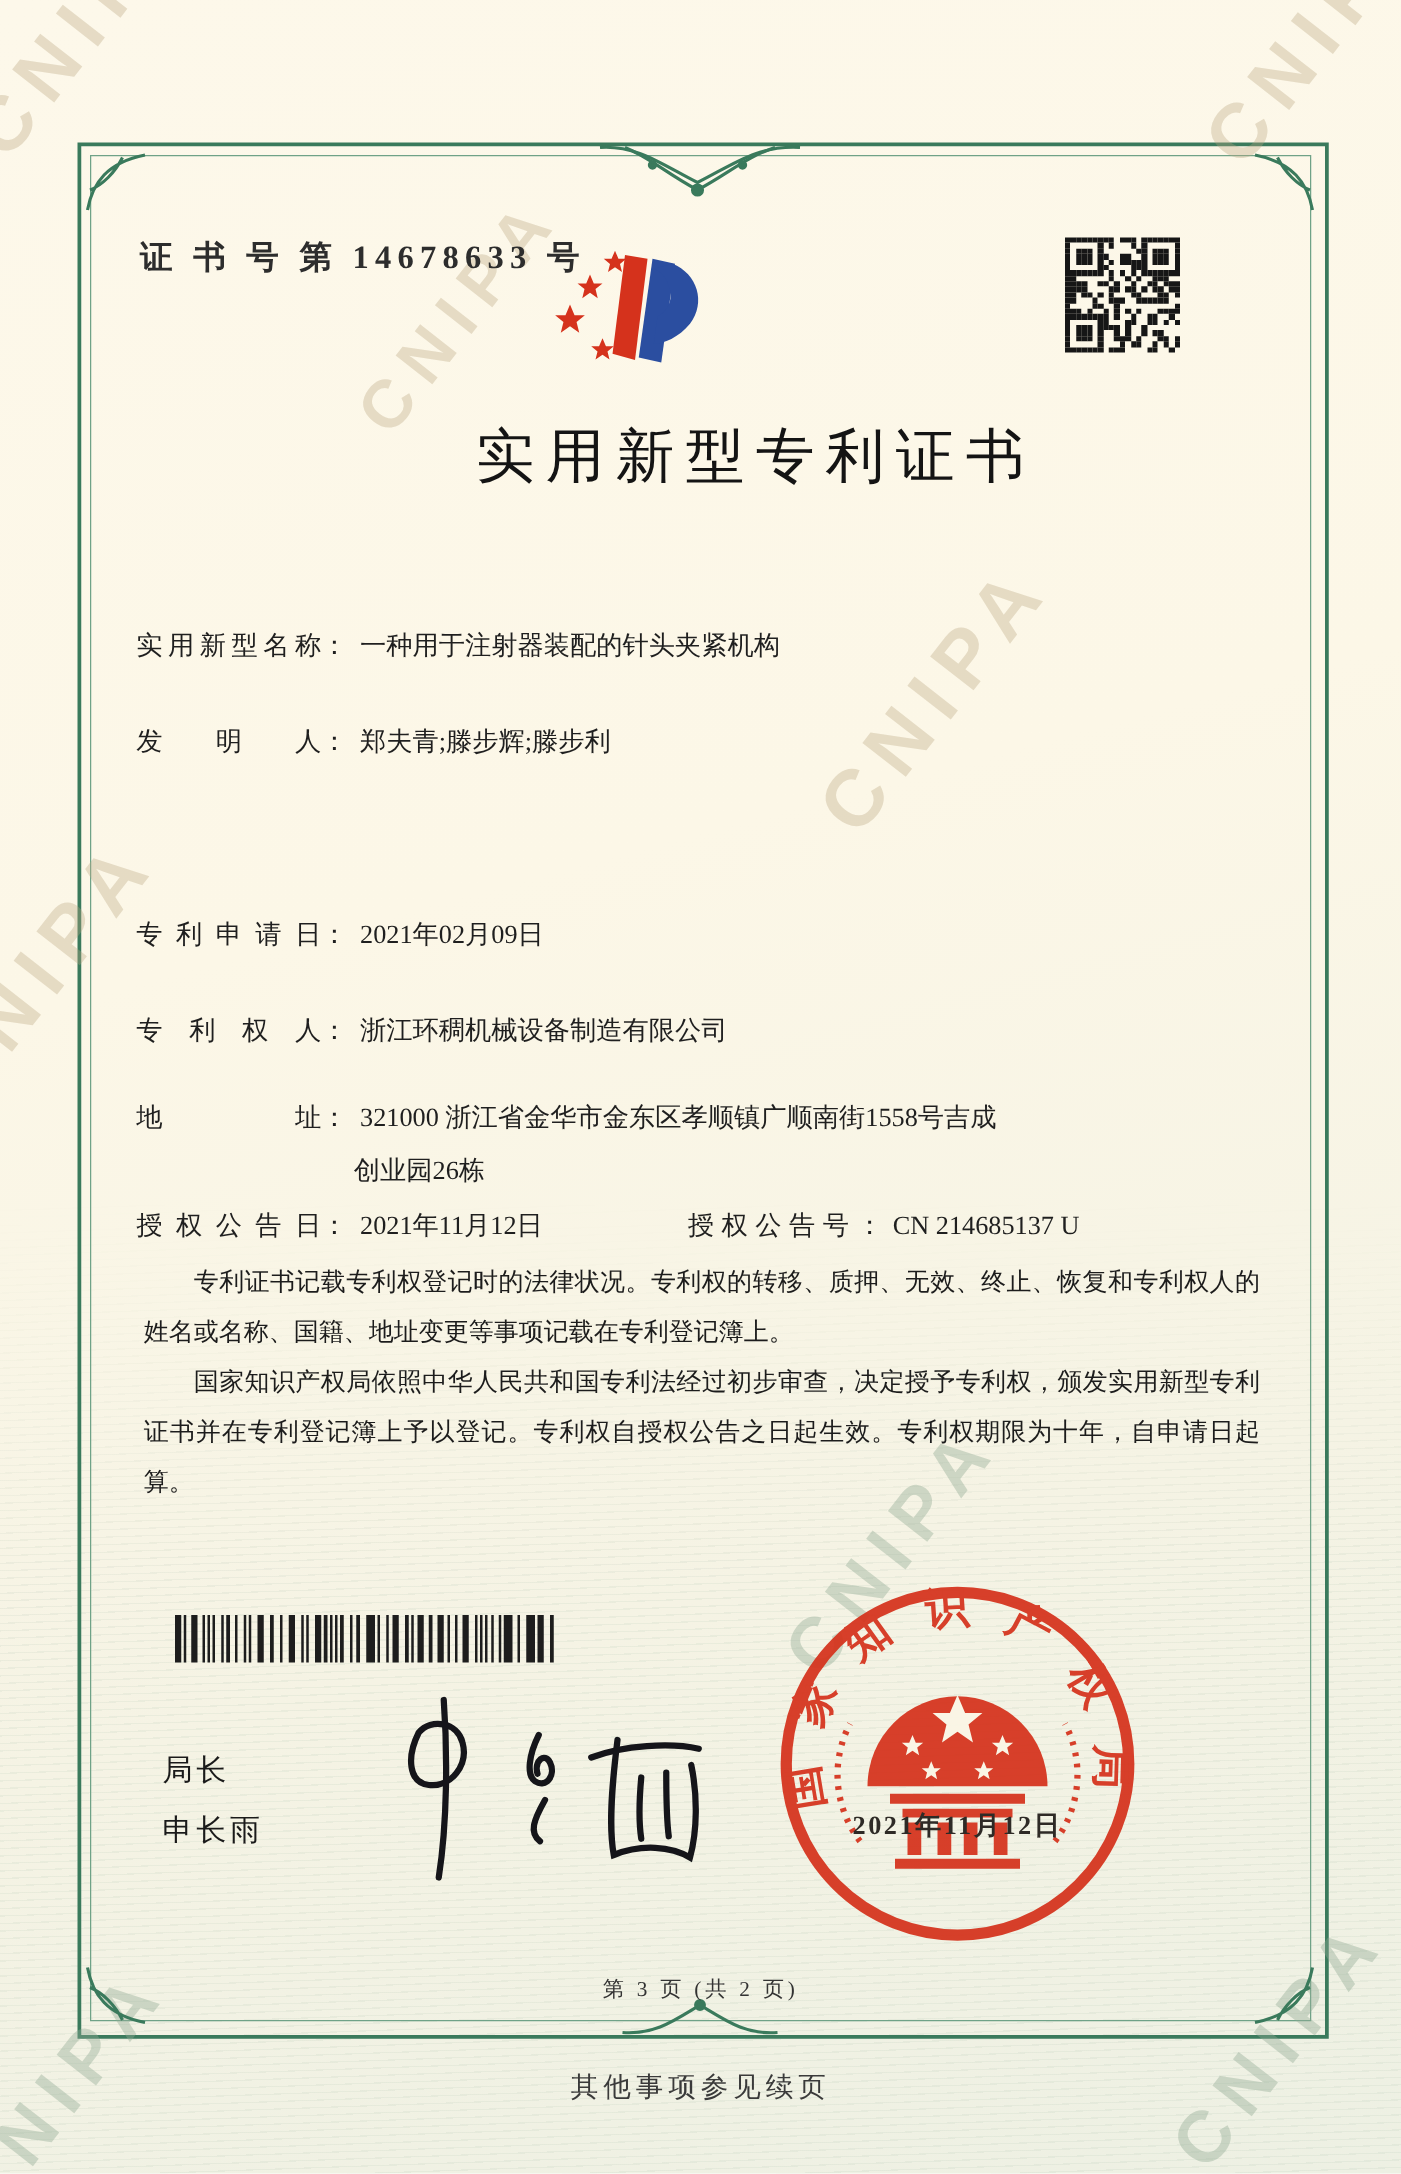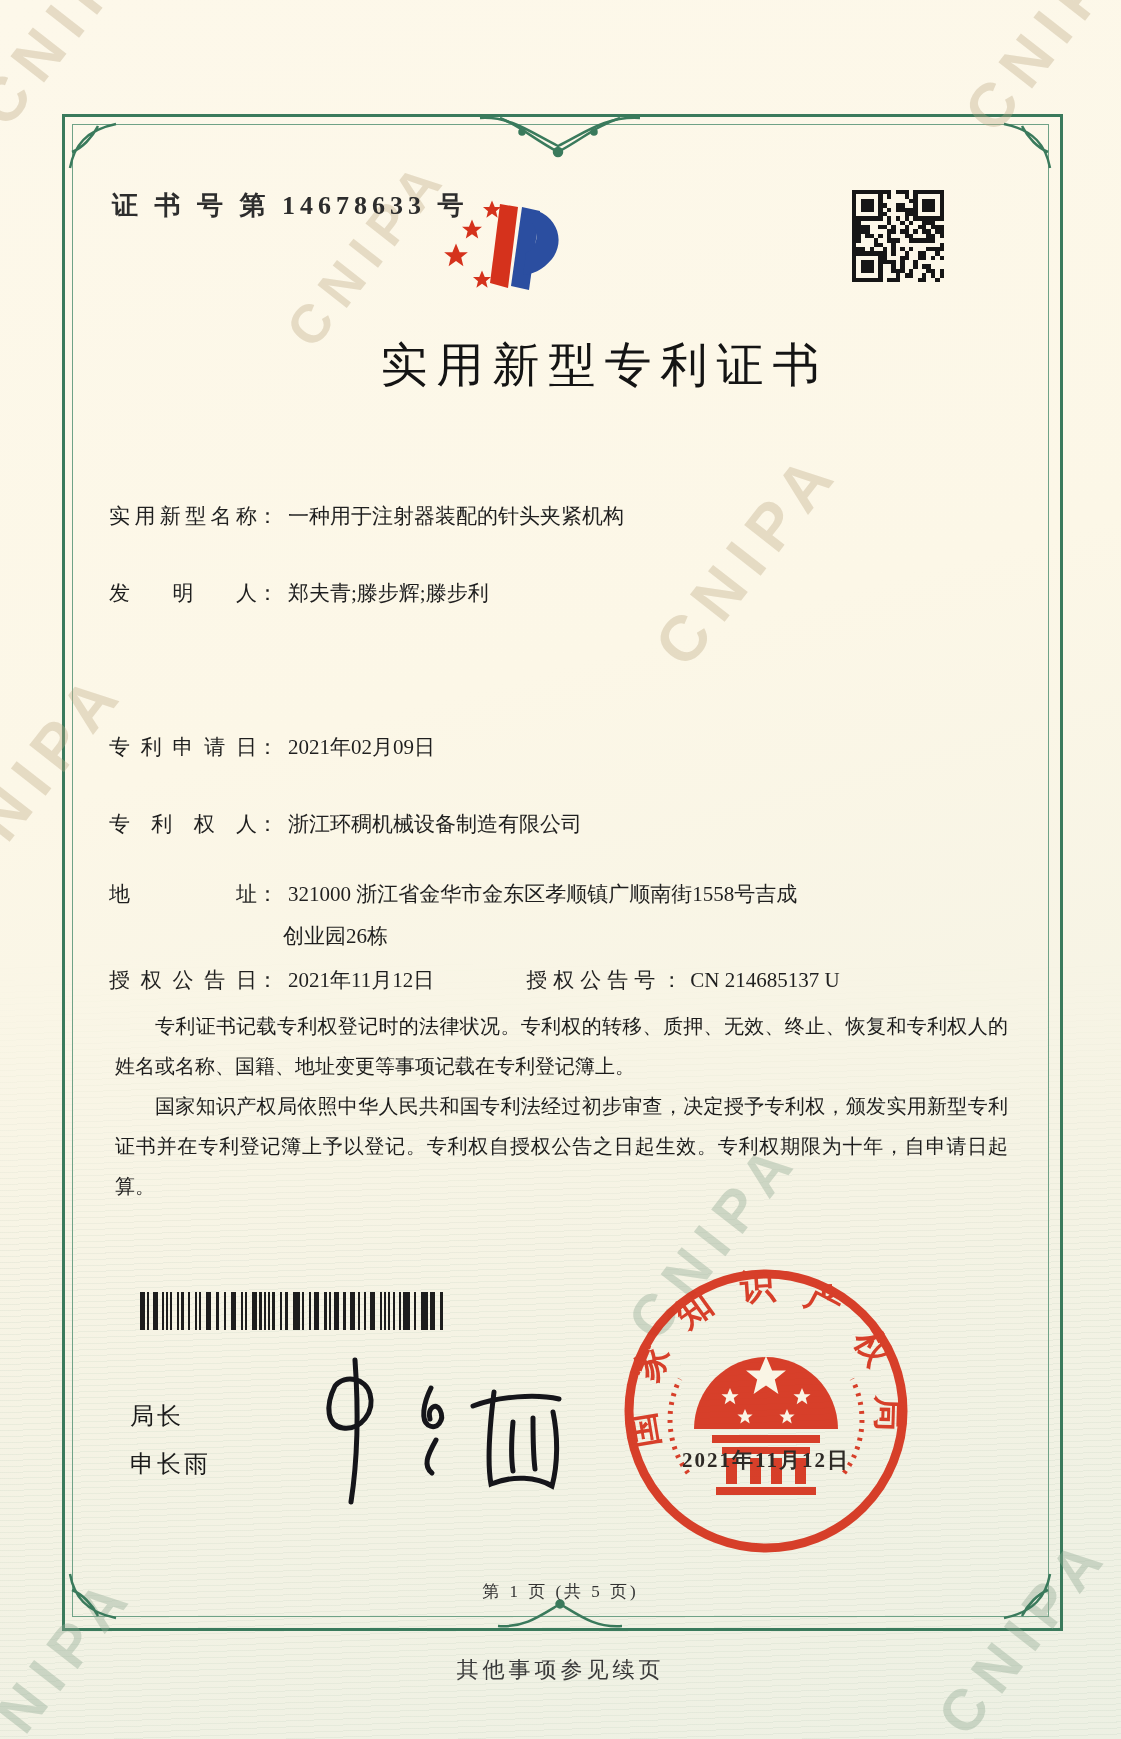--- a/index.html
+++ b/index.html
@@ -26,21 +26,21 @@
       grid-template-columns:repeat(21,1fr);grid-template-rows:repeat(21,1fr);}
   .qr div.on{background:#161616;}
   .title{left:0;top:334px;width:100%;text-align:center;font-size:47px;font-weight:400;
       letter-spacing:9px;color:#141414;padding-left:44px;}
   .row{left:109px;width:900px;font-size:21px;color:#1f1f1f;}
   .row .lbl{display:inline-block;width:148px;text-align:justify;text-align-last:justify;vertical-align:top;}
   .row .sep{display:inline-block;vertical-align:top;}
   .row .val{display:inline-block;margin-left:10px;vertical-align:top;max-width:700px;}
   .addr-l2{left:283px;font-size:21px;color:#1f1f1f;}
   .grant-pair2{display:inline-block;margin-left:92px;}
-  .grant-pair2 .lbl2{letter-spacing:6px;}
+  .grant-pair2 .lbl2{letter-spacing:6px;margin-left:24px;}
   .body-text{left:115px;top:1006px;width:893px;font-size:20px;line-height:40px;
       text-align:justify;color:#1c1c1c;}
   .body-text p{margin:0;text-indent:2em;}
   .barcode{left:140px;top:1292px;width:320px;height:38px;display:flex;align-items:stretch;}
   .barcode div{background:#1d1d1d;}
   .officer{left:130px;font-family:"Liberation Sans","DejaVu Sans",sans-serif;
       font-size:24px;font-weight:500;letter-spacing:3px;color:#1a1a1a;}
   .signature{left:295px;top:1352px;}
   .seal{left:616px;top:1261px;opacity:0.93;}
   .seal-date{left:640px;top:1446px;width:252px;text-align:center;font-size:21px;
@@ -672,16 +672,16 @@
         <rect x="134" y="197" width="11" height="26"></rect>
         <rect x="155" y="197" width="11" height="26"></rect>
         <rect x="179" y="197" width="11" height="26"></rect>
         <rect x="100" y="226" width="100" height="8"></rect>
       </g>
       <path d="M72,212 A88,88 0 0 1 64,118" fill="none" stroke="#d5321c" stroke-width="5" stroke-dasharray="3,6"></path>
       <path d="M228,212 A88,88 0 0 0 236,118" fill="none" stroke="#d5321c" stroke-width="5" stroke-dasharray="3,6"></path>
     </g>
   </svg>
 
-  <div class="content page-number">第 1 页 (共 5 页)</div>
+  <div class="content page-number">第 3 页 (共 2 页)</div>
   <div class="content footer-note">其他事项参见续页</div>
 
 </div>
 
 </body></html>

